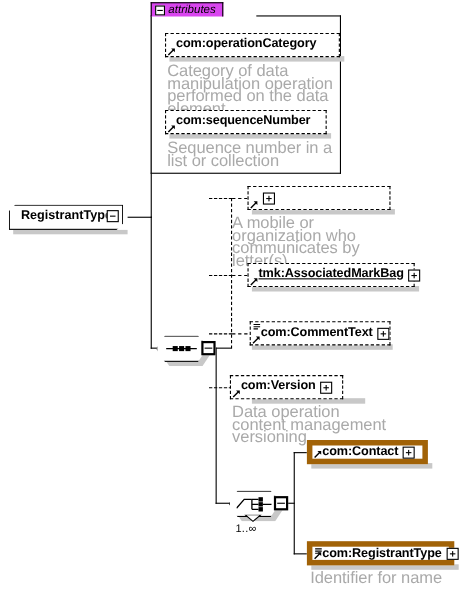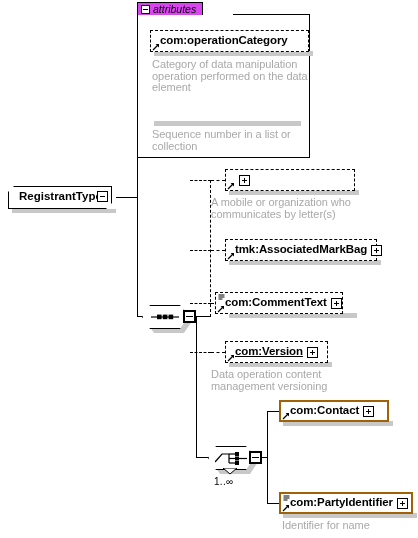--- a/index.html
+++ b/index.html
@@ -51,21 +51,21 @@
     padding: 0 4px 0 9px;
     white-space: nowrap;
   }
   .node .label {
     font-size: 11.5px;
     font-weight: bold;
     color: #000;
     letter-spacing: -0.1px;
     line-height: 1;
   }
-  .node.solid  { border: 2px solid #a16207; }
+  .node.solid  { border: 5px solid #a16207; align-items: flex-end; }
   .node.dashed { border: 1px dashed #000; }
 
   
   .shadow {
     position: absolute;
     background: #c8c8c8;
     z-index: 0;
   }
 
   
@@ -109,21 +109,21 @@
     content: "";
     position: absolute;
     left: 4px; top: 2px;
     width: 1px; height: 5px;
     background: #000;
   }
 
   
   .doc {
     position: absolute;
-    font-size: 11px;
+    font-size: 15px;
     line-height: 11.5px;
     color: #a9a9a9;
     white-space: pre-line;
     letter-spacing: -0.05px;
   }
 
   
   #attr-panel {
     position: absolute;
     left: 137px;
@@ -301,20 +301,27 @@
   <div class="node dashed" style="left:150px; top:30px; width:159px;">
     <svg class="ref-arrow" viewBox="0 0 8 8">
       <path d="M1 7 L6 2" stroke="#000" stroke-width="1.3" fill="none"></path>
       <path d="M7 1 L7 4.4 L3.6 1 Z" fill="#000"></path>
     </svg>
     <span class="label">com:operationCategory</span>
   </div>
   <div class="doc" style="left:152px; top:59px; width:158px;">Category of data manipulation operation performed on the data element</div>
 
   <div class="shadow" style="left:154px; top:121px; width:147px; height:5px;"></div>
+  <div class="node dashed" style="left:150px; top:100px; width:147px;">
+    <svg class="ref-arrow" viewBox="0 0 8 8">
+      <path d="M1 7 L6 2" stroke="#000" stroke-width="1.3" fill="none"></path>
+      <path d="M7 1 L7 4.4 L3.6 1 Z" fill="#000"></path>
+    </svg>
+    <span class="label">com:sequenceNumber</span>
+  </div>
   <div class="doc" style="left:152px; top:129px; width:158px;">Sequence number in a list or collection</div>
 
   <div id="type-box-shadow"></div>
   <div id="type-box">
     <div class="tb-body"></div>
     <span class="tb-label">RegistrantType</span>
     <span class="expander" style="position:absolute; right:4px; top:5px; margin:0;"></span>
   </div>
 
   <div class="compositor-shadow" style="left:146px; top:309px; width:46px; height:24px;"></div>
@@ -333,46 +340,46 @@
   <div class="node dashed" style="left:225px; top:169px; width:130px;">
     <svg class="ref-arrow" viewBox="0 0 8 8">
       <path d="M1 7 L6 2" stroke="#000" stroke-width="1.3" fill="none"></path>
       <path d="M7 1 L7 4.4 L3.6 1 Z" fill="#000"></path>
     </svg>
     <span class="expander plus"></span>
   </div>
   <div class="doc" style="left:211px; top:197px; width:150px;">A mobile or organization who communicates by letter(s)</div>
 
   <div class="shadow" style="left:229px; top:260px; width:152px; height:5px;"></div>
-  <div class="node dashed" style="left:225px; top:239px; width:152px;">
+  <div class="node dashed" style="left:225px; top:239px; width:152px;text-decoration:underline;">
     <svg class="ref-arrow" viewBox="0 0 8 8">
       <path d="M1 7 L6 2" stroke="#000" stroke-width="1.3" fill="none"></path>
       <path d="M7 1 L7 4.4 L3.6 1 Z" fill="#000"></path>
     </svg>
     <span class="label">tmk:AssociatedMarkBag</span>
     <span class="expander plus"></span>
   </div>
 
   <div class="shadow" style="left:229px; top:313px; width:128px; height:5px;"></div>
-  <div class="node dashed" style="left:215px; top:292px; width:128px;">
+  <div class="node dashed" style="left:227px; top:292px; width:128px;">
     <svg class="lines-glyph" viewBox="0 0 7 7">
       <line x1="0.5" y1="1" x2="6.5" y2="1" stroke="#000" stroke-width="1"></line>
       <line x1="0.5" y1="3" x2="6.5" y2="3" stroke="#000" stroke-width="1"></line>
       <line x1="0.5" y1="5" x2="4.5" y2="5" stroke="#000" stroke-width="1"></line>
     </svg>
     <svg class="ref-arrow" viewBox="0 0 8 8">
       <path d="M1 7 L6 2" stroke="#000" stroke-width="1.3" fill="none"></path>
       <path d="M7 1 L7 4.4 L3.6 1 Z" fill="#000"></path>
     </svg>
     <span class="label">com:CommentText</span>
     <span class="expander plus"></span>
   </div>
 
   <div class="shadow" style="left:229px; top:362px; width:103px; height:5px;"></div>
-  <div class="node dashed" style="left:225px; top:341px; width:103px;text-decoration:underline;">
+  <div class="node dashed" style="left:209px; top:341px; width:103px;">
     <svg class="ref-arrow" viewBox="0 0 8 8">
       <path d="M1 7 L6 2" stroke="#000" stroke-width="1.3" fill="none"></path>
       <path d="M7 1 L7 4.4 L3.6 1 Z" fill="#000"></path>
     </svg>
     <span class="label">com:Version</span>
     <span class="expander plus"></span>
   </div>
   <div class="doc" style="left:211px; top:369px; width:150px;">Data operation content management versioning</div>
 
   <div class="compositor-shadow" style="left:212px; top:450px; width:46px; height:24px;"></div>
@@ -410,18 +417,18 @@
   <div class="node solid" style="left:279px; top:492px; width:134px;">
     <svg class="lines-glyph" viewBox="0 0 7 7">
       <line x1="0.5" y1="1" x2="6.5" y2="1" stroke="#000" stroke-width="1"></line>
       <line x1="0.5" y1="3" x2="6.5" y2="3" stroke="#000" stroke-width="1"></line>
       <line x1="0.5" y1="5" x2="4.5" y2="5" stroke="#000" stroke-width="1"></line>
     </svg>
     <svg class="ref-arrow" viewBox="0 0 8 8">
       <path d="M1 7 L6 2" stroke="#000" stroke-width="1.3" fill="none"></path>
       <path d="M7 1 L7 4.4 L3.6 1 Z" fill="#000"></path>
     </svg>
-    <span class="label">com:PartyIdentifier</span>
+    <span class="label">com:RegistrantType</span>
     <span class="expander plus"></span>
   </div>
   <div class="doc" style="left:282px; top:520px; width:130px;">Identifier for name</div>
 
 </div>
 
 </body></html>

